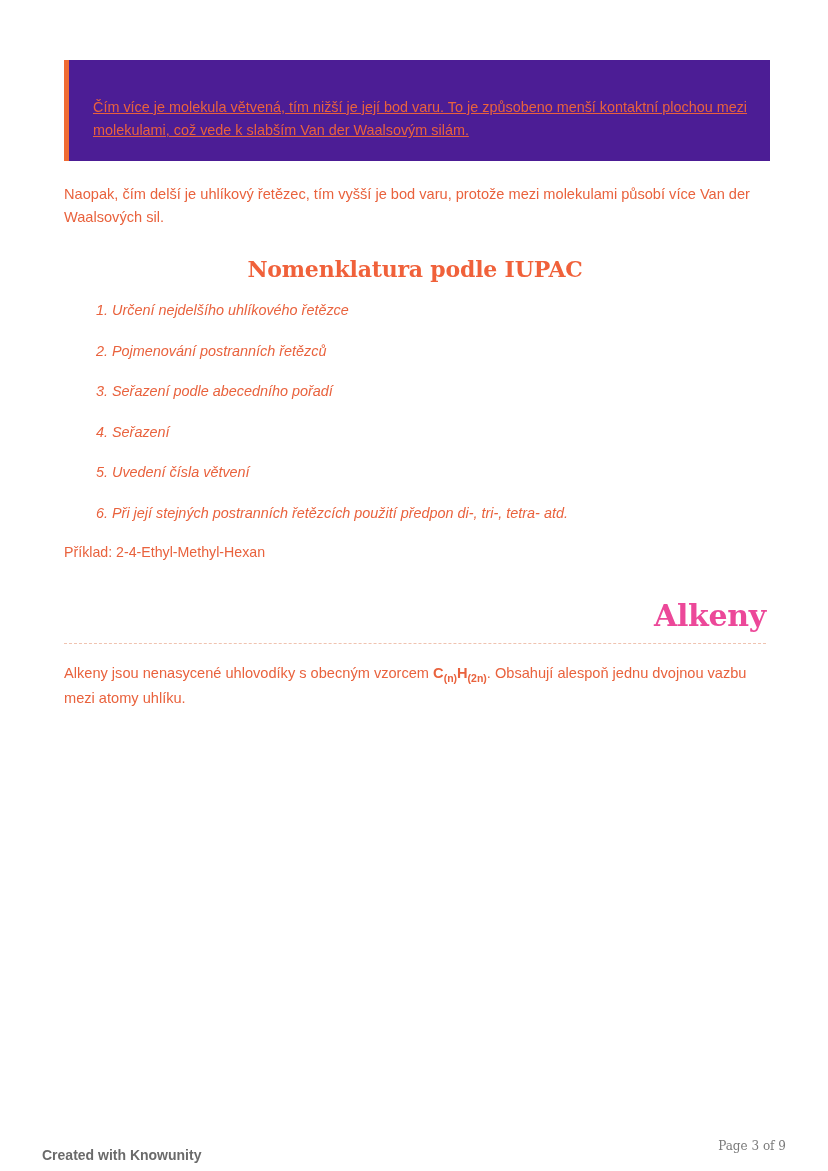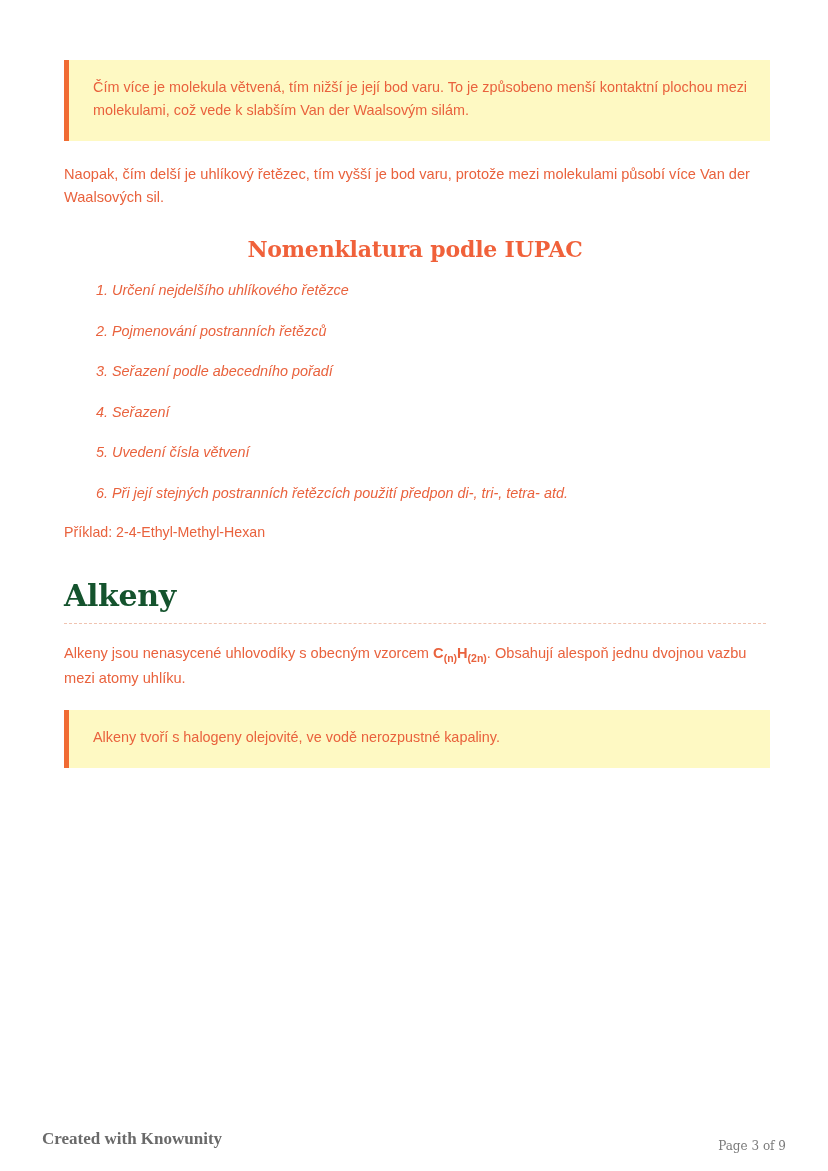--- a/index.html
+++ b/index.html
@@ -27,49 +27,51 @@
     font-size: 14.6px;
     line-height: 1.62;
     color: #e9623d;
     margin: 0 0 6px 0;
     max-width: 708px;
   }
   .para.first {
     margin-top: 4px;
   }
   .callout {
-    background: #fef9c3;
+    background: #4c1d95;
     border-left: 5px solid #f06b33;
-    padding: 16px 22px 18px 24px;
+    padding: 36px 22px 18px 24px;
     margin: 20px 0 22px 0;
     box-sizing: border-box;
     width: 706px;
+    text-decoration: underline;
   }
   .callout p {
     margin: 0;
     font-size: 14.4px;
     line-height: 1.62;
     color: #e9623d;
   }
   h2.section-heading {
     font-family: "DejaVu Serif", serif;
     font-weight: bold;
     font-size: 22px;
     color: #f0613a;
     margin: 26px 0 14px 0;
     letter-spacing: -0.2px;
     text-align: center;
   }
   h1.chapter-heading {
     font-family: "DejaVu Serif", serif;
     font-weight: bold;
     font-size: 30px;
-    color: #14532d;
+    color: #ec4899;
     margin: 38px 0 0 0;
     letter-spacing: -0.3px;
+    text-align: right;
   }
   .chapter-rule {
     border: none;
     border-top: 1px dashed #f0c3b0;
     margin: 10px 0 18px 0;
     width: 100%;
   }
   ol.steps {
     margin: 18px 0 10px 0;
     padding-left: 48px;
@@ -96,24 +98,24 @@
   .footer {
     position: absolute;
     left: 0;
     bottom: 0;
     width: 828px;
     height: 60px;
   }
   .footer-left {
     position: absolute;
     left: 42px;
-    bottom: 22px;
-    font-family: Liberation Serif, serif;
+    bottom: 8px;
+    font-family: Liberation Sans, sans-serif;
     font-weight: bold;
-    font-size: 17px;
+    font-size: 14px;
     color: #6a6a6a;
   }
   .footer-right {
     position: absolute;
     right: 42px;
     bottom: 18px;
     font-family: "DejaVu Serif", serif;
     font-size: 12px;
     color: #7a7a7a;
   }
@@ -142,22 +144,19 @@
     <li>Při její stejných postranních řetězcích použití předpon di-, tri-, tetra- atd.</li>
   </ol>
 
   <p class="example">Příklad: 2-4-Ethyl-Methyl-Hexan</p>
 
   <h1 class="chapter-heading">Alkeny</h1>
   <hr class="chapter-rule">
 
   <p class="para"><span>Alkeny jsou nenasycené uhlovodíky s obecným vzorcem </span><span class="formula"><span>C</span><sub>(n)</sub><span>H</span><sub>(2n)</sub></span><span>. Obsahují alespoň jednu dvojnou vazbu mezi atomy uhlíku.</span></p>
 
-  <div class="callout">
-    <p>Alkeny tvoří s halogeny olejovité, ve vodě nerozpustné kapaliny.</p>
-  </div>
 
 </div>
 
 <div class="footer">
   <div class="footer-left">Created with Knowunity</div>
   <div class="footer-right">Page 3 of 9</div>
 </div>
 
 </body></html>

